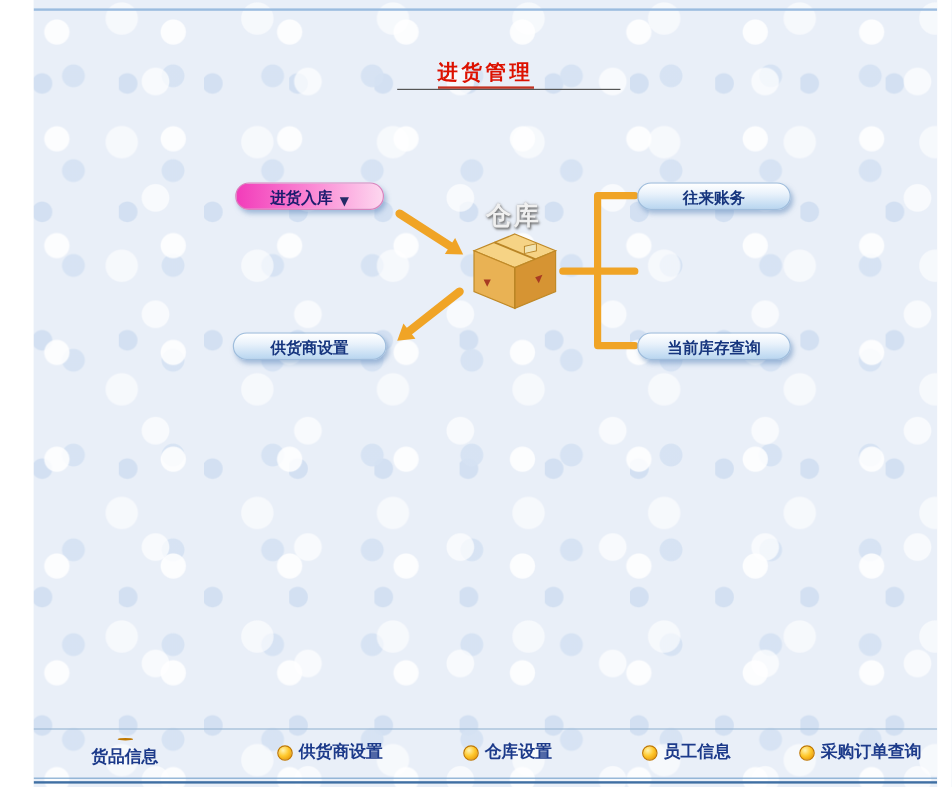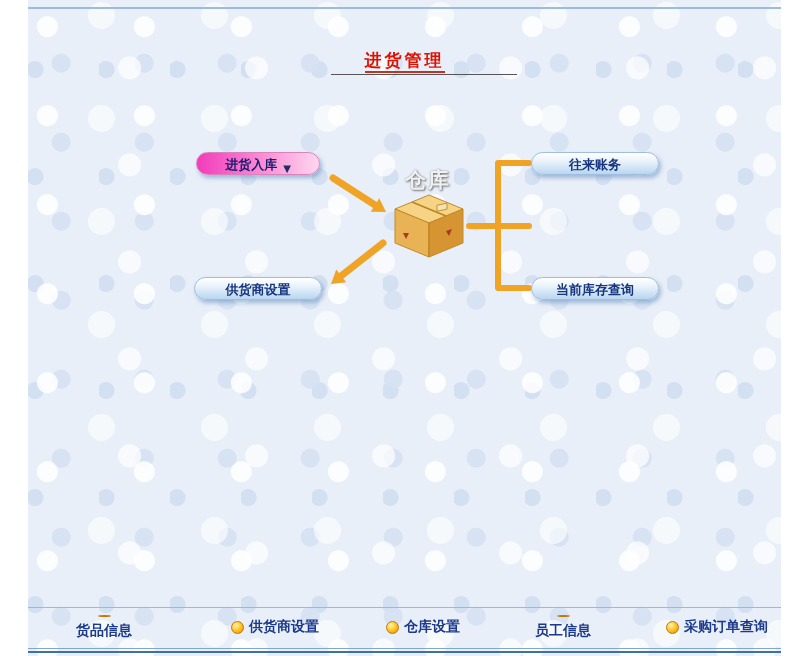--- a/index.html
+++ b/index.html
@@ -76,21 +76,21 @@
   }
   .sphere {
     width: 13px; height: 13px; border-radius: 50%;
     background: radial-gradient(circle at 35% 30%, #fff3b0 0%, #ffc92e 45%, #e08a00 100%);
     border: 1px solid #c07800; box-sizing: border-box;
   }
   .menu-label { font-size: 14px; font-weight: bold; color: #1c3a8a; }
   .mi-0 { left: 48px; flex-direction: column; }
   .mi-1 { left: 203px; }
   .mi-2 { left: 358px; }
-  .mi-3 { left: 507px; flex-direction: column; }
+  .mi-3 { left: 507px; }
   .mi-4 { left: 638px; align-items: center; }
 </style>
 </head>
 <body>
 
 <div class="page">
 
   <div class="hline top-line"></div>
 
   <div class="title">

